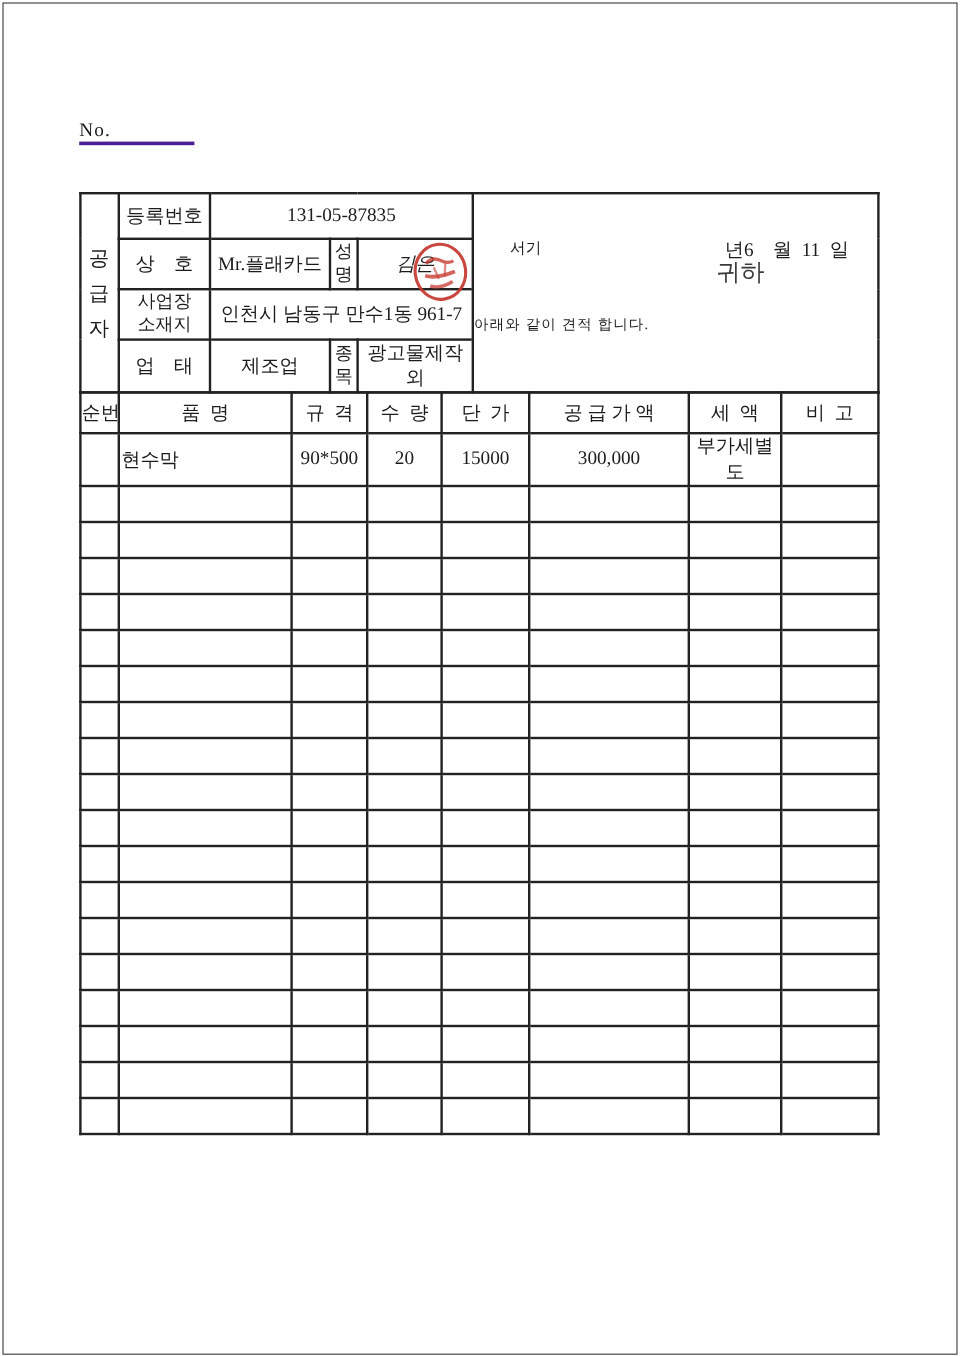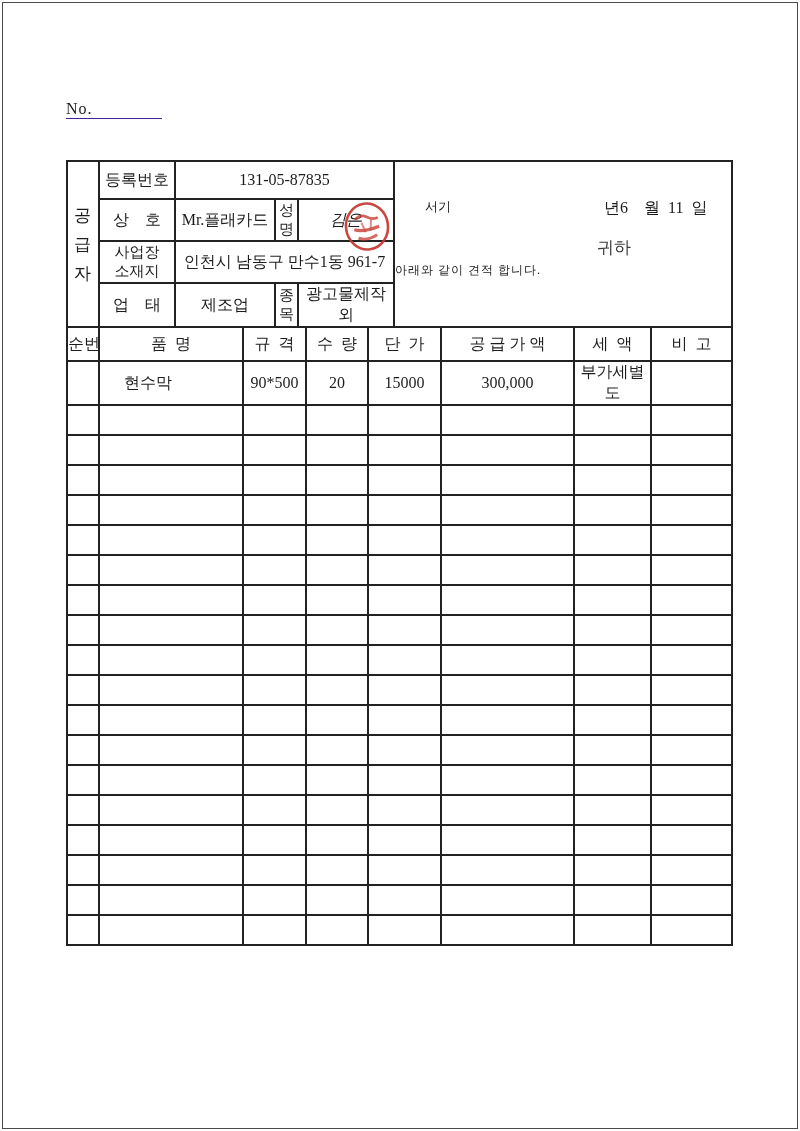--- a/index.html
+++ b/index.html
@@ -4,51 +4,51 @@
 <style>
   html,body { margin:0; padding:0; background:#ffffff; }
   .page {
     position:relative; width:800px; height:1131px; background:#ffffff;
     font-family:"Liberation Serif","DejaVu Serif",serif; color:#1c1c1c;
     box-sizing:border-box; overflow:hidden;
   }
   .page-border { position:absolute; inset:2px; border:1px solid #4a4a4a; pointer-events:none; }
 
   .doc-no { position:absolute; left:66px; top:100px; font-size:16px;
-    border-bottom:1px solid #4c1d95; width:96px; letter-spacing:1px; }
+    border-bottom:3px solid #4c1d95; width:96px; letter-spacing:1px; }
 
   .title { position:absolute; left:0; top:122px; width:100%; margin:0;
     text-align:center; font-size:27px; font-weight:normal;
     letter-spacing:14px; white-space:pre; }
 
   .form-wrap { position:absolute; left:66px; top:160px; width:665px; }
   table { border-collapse:collapse; table-layout:fixed; width:665px; }
   td, th { border:2px solid #222; font-size:16px; font-weight:normal;
     padding:0; overflow:hidden; text-align:center; vertical-align:middle; }
 
   
   .hb-r1 { height:38px; } .hb-r2 { height:42px; } .hb-r3 { height:42px; } .hb-r4 { height:41px; }
   .pre   { white-space:pre; }
   .preline { white-space:pre-line; line-height:19px; font-size:15px; }
   .side  { white-space:pre-line; line-height:29px; font-size:17px; letter-spacing:1px; }
   .panel { position:relative; vertical-align:top; }
   .panel .era { position:absolute; left:30px; top:36px; font-size:13px; }
   .panel .date { position:absolute; left:166px; top:36px; font-size:16px; white-space:pre;margin-left:43px; }
-  .panel .honorific { position:absolute; left:202px; top:74px; font-size:17px; color:#3a3a3a; }
+  .panel .honorific { position:absolute; left:202px; top:51px; font-size:20px; color:#3a3a3a; }
   .panel .message { position:absolute; left:0; top:100px; width:100%; text-align:left; font-size:12px; letter-spacing:1px; }
   .name-cell { position:relative;font-style:italic; }
 
   .summary-table { margin-top:-2px; }
   .summary-table td { height:38px; }
 
   .main-table { margin-top:-2px; }
   .main-table th { height:32px; white-space:pre; }
   .data-row td { height:36px; }
   .empty-row td { height:28px; }
-  .c1 { text-align:left; padding-left:24px; }
+  .c1 { text-align:left; padding-left:1px; }
 
   .stamp { position:absolute; left:342px; top:200px; width:50px; height:53px;
     transform:rotate(-8deg); opacity:.92; pointer-events:none; }
 </style>
 </head>
 <body>
 
 <div class="page">
   <div class="page-border"></div>
 

